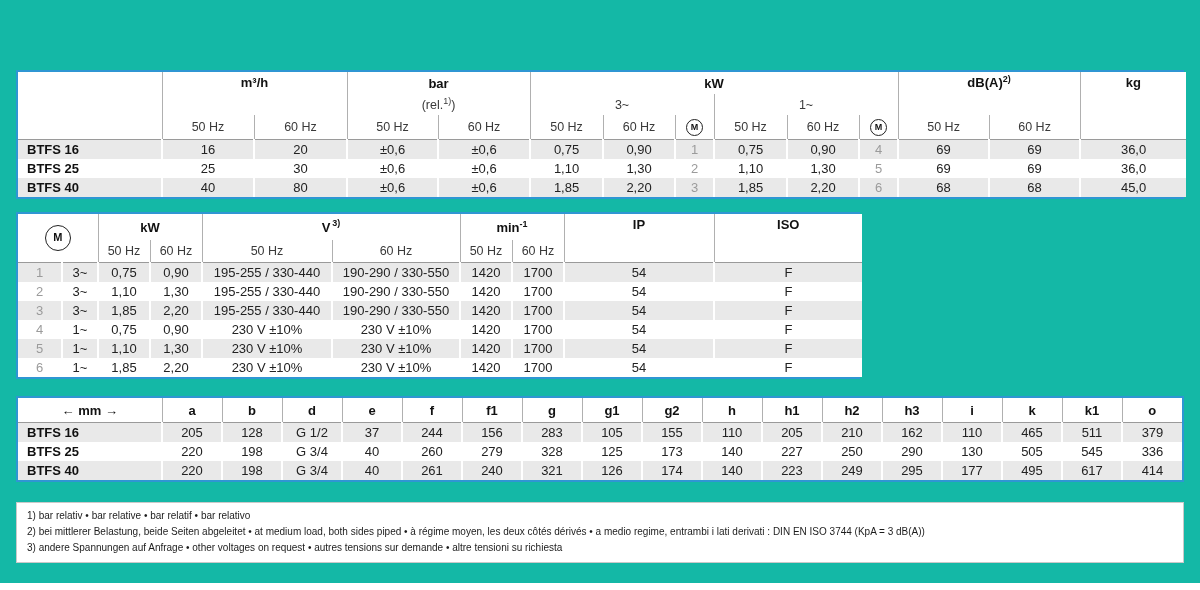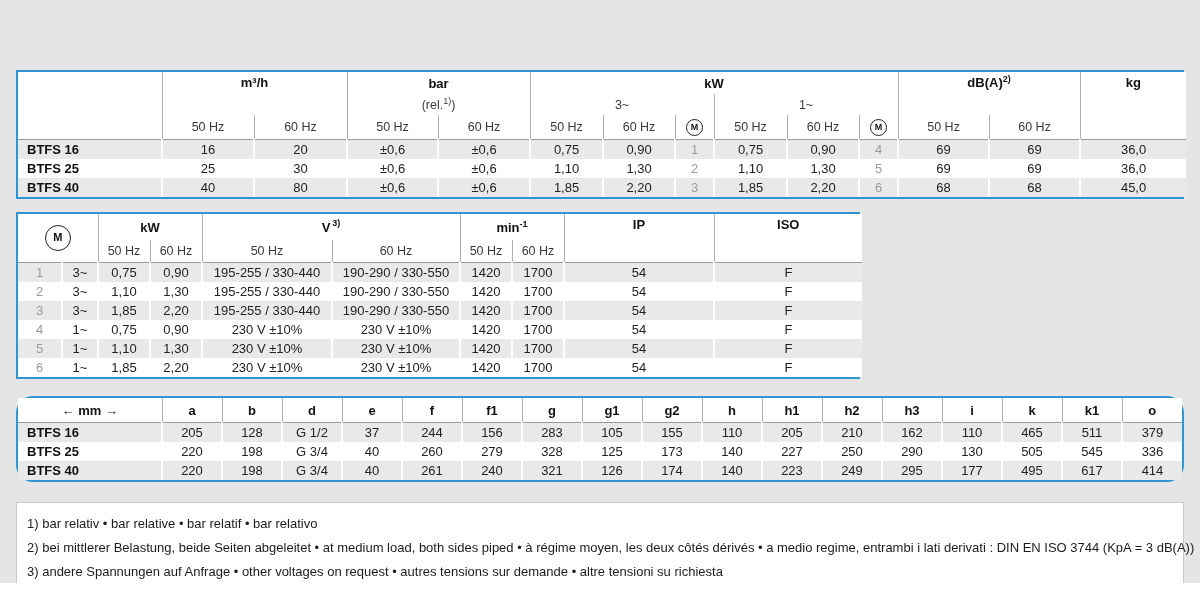--- a/index.html
+++ b/index.html
@@ -1,23 +1,23 @@
 <!DOCTYPE html>
 <html><head>
 <meta charset="utf-8">
 <style>
   html,body { margin:0; padding:0; background:#fff; }
   .page {
-    position:relative; width:1200px; height:583px; background:#e5e5e5; overflow:hidden;
+    position:relative; width:1200px; height:583px; background:#14b8a6; overflow:hidden;
     font-family:"Liberation Sans","DejaVu Sans",sans-serif; color:#1a1a1a;
   }
   .tblwrap { position:absolute; left:16px; border:2px solid #2f96d3; background:#fff; box-sizing:border-box; }
   .t1 { top:70px;  width:1168px; }
   .t2 { top:212px; width:844px;  }
-  .t3 { top:396px; width:1168px;border-radius:17px; }
+  .t3 { top:396px; width:1168px; }
 
   table { border-collapse:collapse; table-layout:fixed; width:100%; }
   th, td { margin:0; overflow:hidden; white-space:nowrap; }
 
   thead th {
     font-size:13px; font-weight:bold; color:#111; text-align:center;
     padding:1px 2px; background:#fff; vertical-align:middle;
   }
   thead th.sub { font-weight:normal; font-size:12.5px; color:#3a3a3a; }
   thead th.topalign { vertical-align:top; padding-top:3px; }
@@ -47,21 +47,21 @@
     display:inline-block; width:15px; height:15px; line-height:14px;
     border:1.5px solid #222; border-radius:50%;
     font-size:9px; font-weight:bold; text-align:center; color:#111; background:#fff;
   }
   .mcircle.big { width:24px; height:24px; line-height:23px; font-size:11px; }
 
   .fnbox {
     position:absolute; left:16px; top:502px; width:1168px; box-sizing:border-box;
     border:1px solid #c9c9c9; background:#fff; padding:5px 10px 6px 10px;
   }
-  .fnbox .fnline { font-size:13px; line-height:16px; color:#1c1c1c; white-space:nowrap;margin-top:8px; }
+  .fnbox .fnline { font-size:10px; line-height:16px; color:#1c1c1c; white-space:nowrap; }
 </style>
 </head>
 <body>
 
 <div class="page">
 
   <div class="tblwrap t1">
     <table>
       <colgroup>
         <col style="width:144px">

